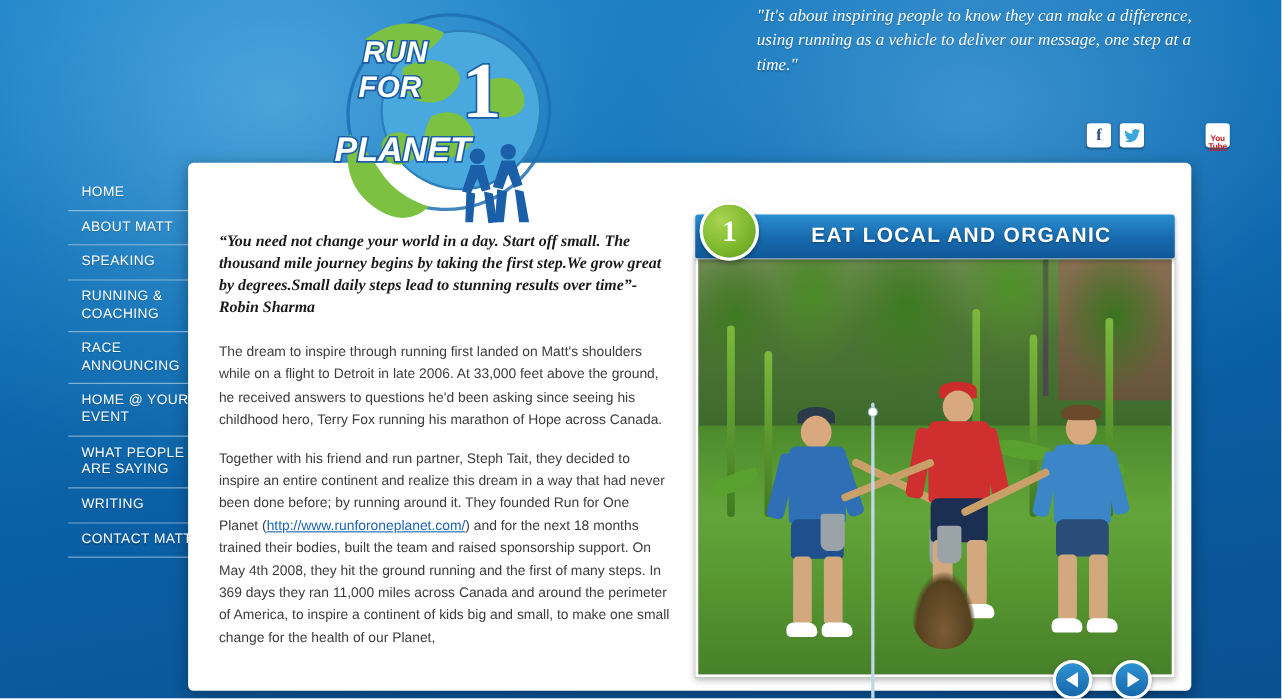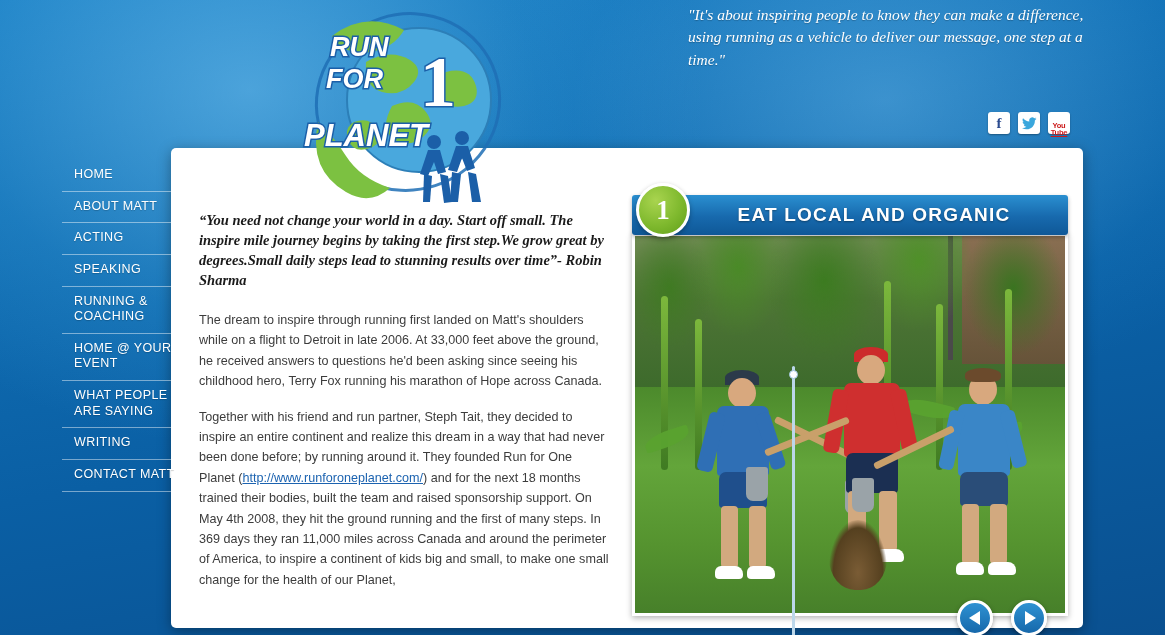--- a/index.html
+++ b/index.html
@@ -67,20 +67,21 @@
     cursor: pointer;
     box-shadow: 0 1px 2px rgba(0,0,0,0.35);
   }
   .social .ico.fb { color: #2b4b8f; font-family: "Liberation Serif", serif; }
   .social .ico.tw { color: #3aa7dd; font-size: 13px; }
   .social .ico.yt {
     background: #ffffff; color: #cc1a1a;
     font-size: 7px; font-weight: bold;
     flex-direction: column; line-height: 1.0;
     padding-top: 12px;
+    margin-left: 48px;
   }
   .social .ico.yt .yt-top { font-size: 7.5px; letter-spacing: -0.2px; }
   .social .ico.yt .yt-bot { font-size: 7.5px; letter-spacing: -0.2px; text-decoration: underline; }
 
   
   .logo-wrap {
     position: absolute;
     left: 296px; top: 2px;
     width: 215px; height: 215px;
     z-index: 8;
@@ -369,33 +370,33 @@
         <path d="M160 144 l12 0 l7 22 l-8 3 l-5 -13 l-5 14 l-9 -2z"></path>
         <path d="M156 170 l9 2 l-3 28 l-8 0z"></path>
         <path d="M172 170 l8 2 l5 28 l-9 0z"></path>
       </g>
     </svg>
   </div>
 
   <nav class="nav">
     <div class="nav-item">HOME</div>
     <div class="nav-item">ABOUT MATT</div>
-    <div class="nav-item">ACTING</div>
     <div class="nav-item">SPEAKING</div>
     <div class="nav-item active">RUNNING &amp; COACHING</div>
+    <div class="nav-item">RACE ANNOUNCING</div>
     <div class="nav-item">HOME @ YOUR EVENT</div>
     <div class="nav-item">WHAT PEOPLE ARE SAYING</div>
     <div class="nav-item">WRITING</div>
     <div class="nav-item">CONTACT MATT</div>
   </nav>
 
   <div class="panel">
 
     <div class="textcol">
-      <p class="lead-quote">“You need not change your world in a day. Start off small. The inspire mile journey begins by taking the first step.We grow great by degrees.Small daily steps lead to stunning results over time”- Robin Sharma</p>
+      <p class="lead-quote">“You need not change your world in a day. Start off small. The thousand mile journey begins by taking the first step.We grow great by degrees.Small daily steps lead to stunning results over time”- Robin Sharma</p>
       <p class="body-par">The dream to inspire through running first landed on Matt's shoulders while on a flight to Detroit in late 2006. At 33,000 feet above the ground, he received answers to questions he'd been asking since seeing his childhood hero, Terry Fox running his marathon of Hope across Canada.</p>
       <p class="body-par"><span>Together with his friend and run partner, Steph Tait, they decided to inspire an entire continent and realize this dream in a way that had never been done before; by running around it. They founded Run for One Planet (</span><a href="#">http://www.runforoneplanet.com/</a><span>) and for the next 18 months trained their bodies, built the team and raised sponsorship support. On May 4th 2008, they hit the ground running and the first of many steps. In 369 days they ran 11,000 miles across Canada and around the perimeter of America, to inspire a continent of kids big and small, to make one small change for the health of our Planet,</span></p>
     </div>
 
     <div class="scrollbar">
       <div class="track"></div>
       <div class="thumb"></div>
     </div>
 
     <div class="slide">

